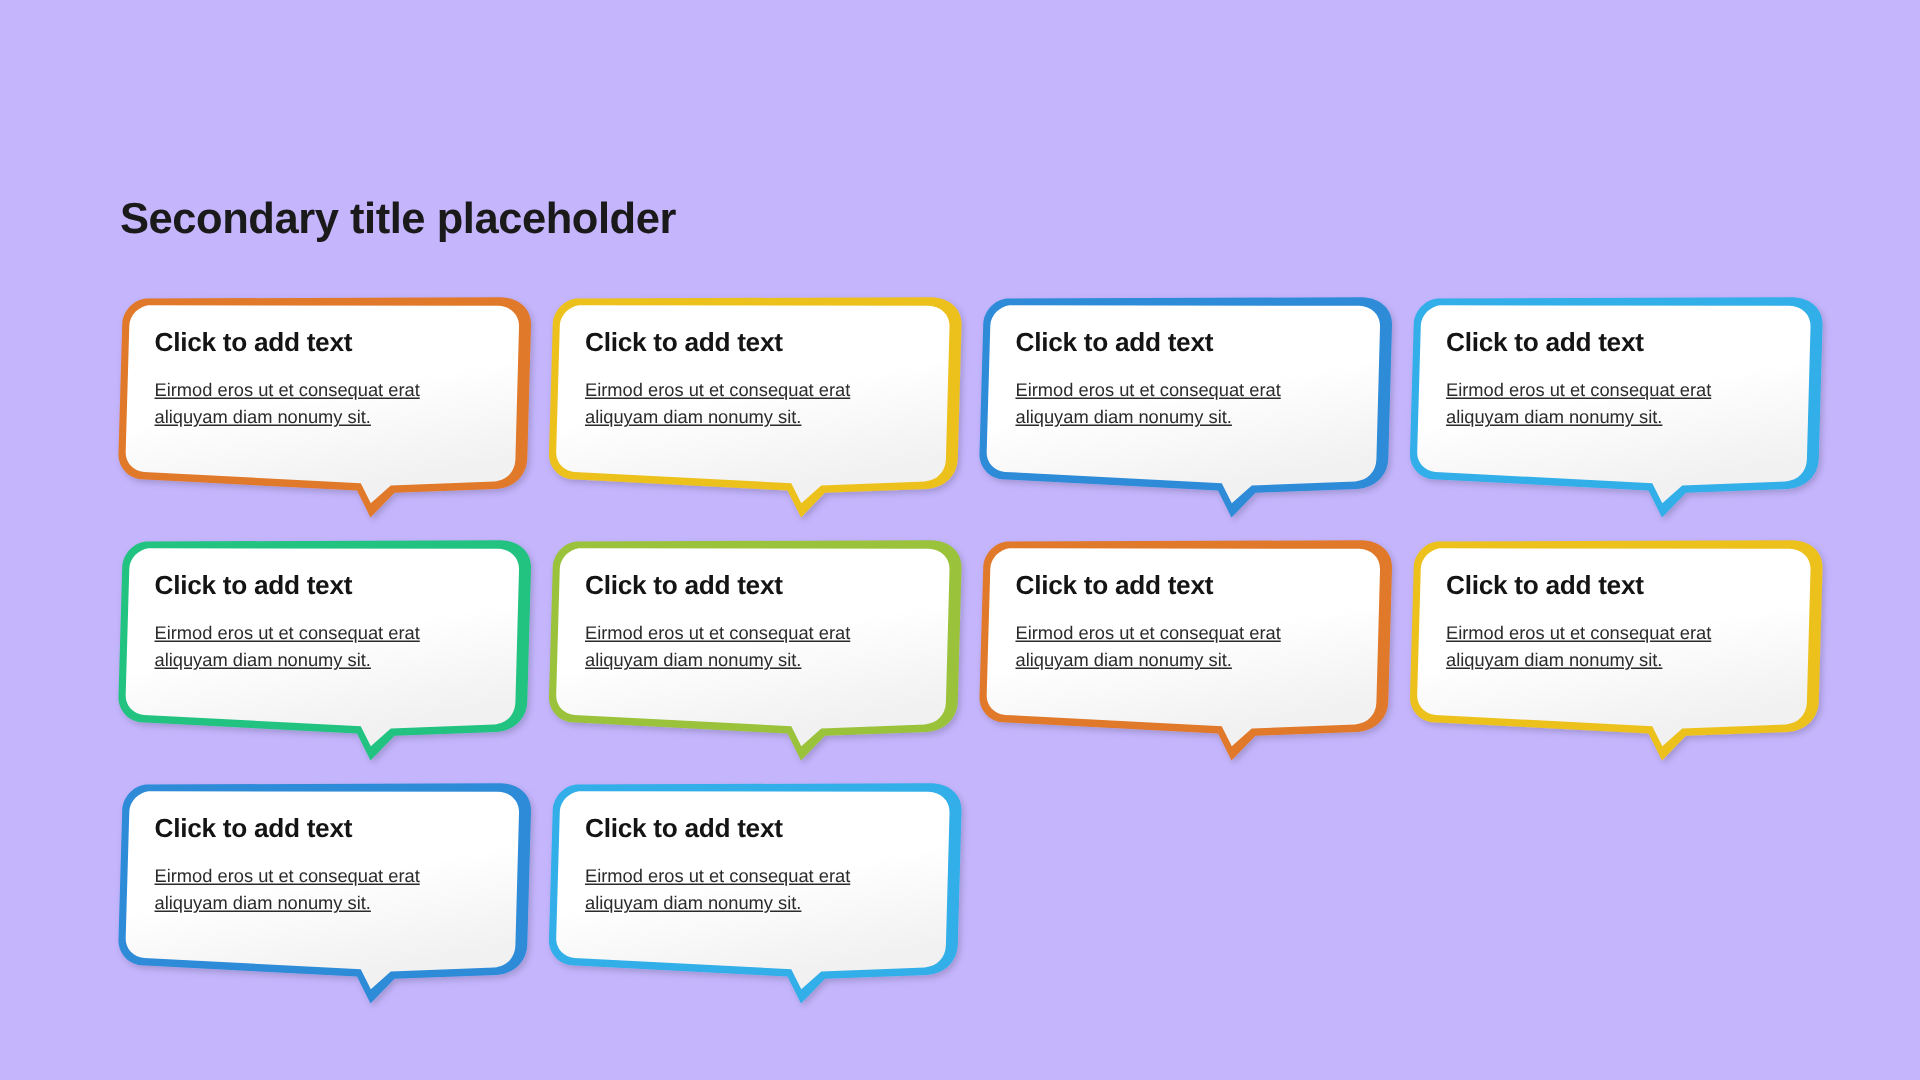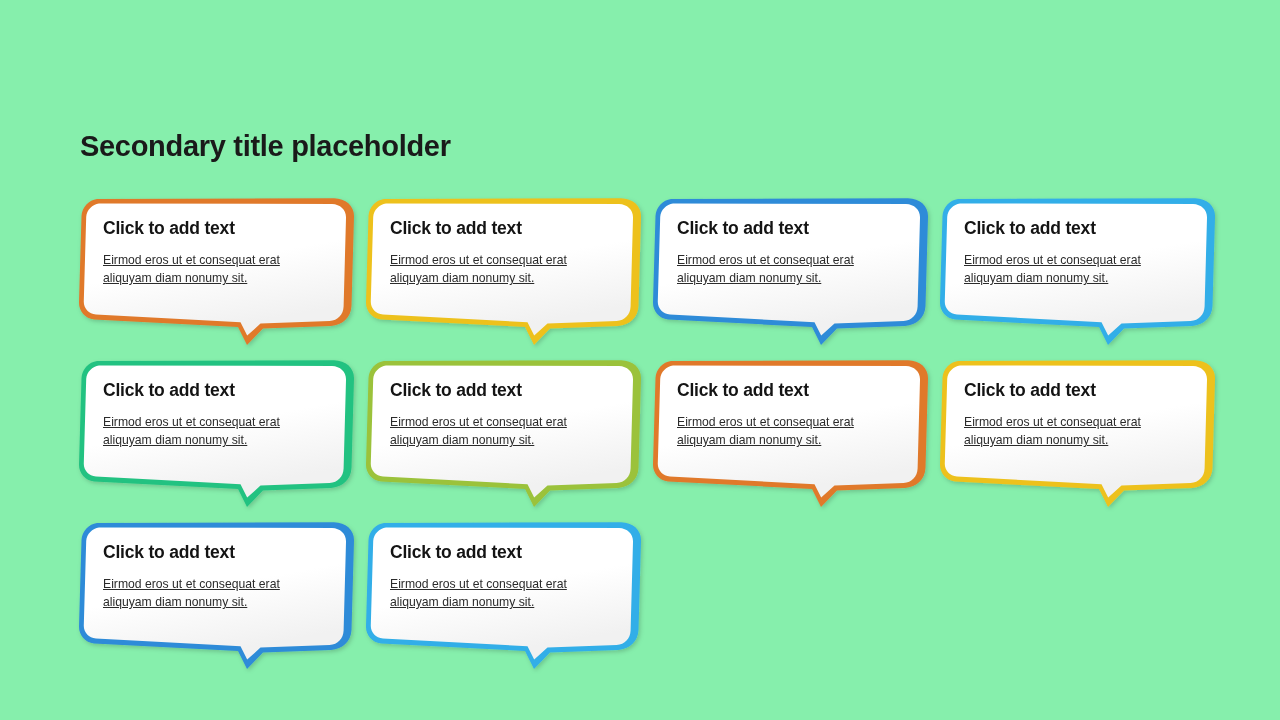--- a/index.html
+++ b/index.html
@@ -13,21 +13,21 @@
     overflow: hidden;
     font-family: "Liberation Sans", sans-serif;
     position: relative;
   }
 
   #slide {
     position: absolute;
     left: 0; top: 0;
     width: 1280px;
     height: 720px;
-    background: #86efac;
+    background: #c4b5fd;
   }
 
   #page-title {
     position: absolute;
     left: 80px;
     top: 131px;
     font-size: 29px;
     font-weight: bold;
     color: #1a1a1a;
     letter-spacing: -0.3px;

